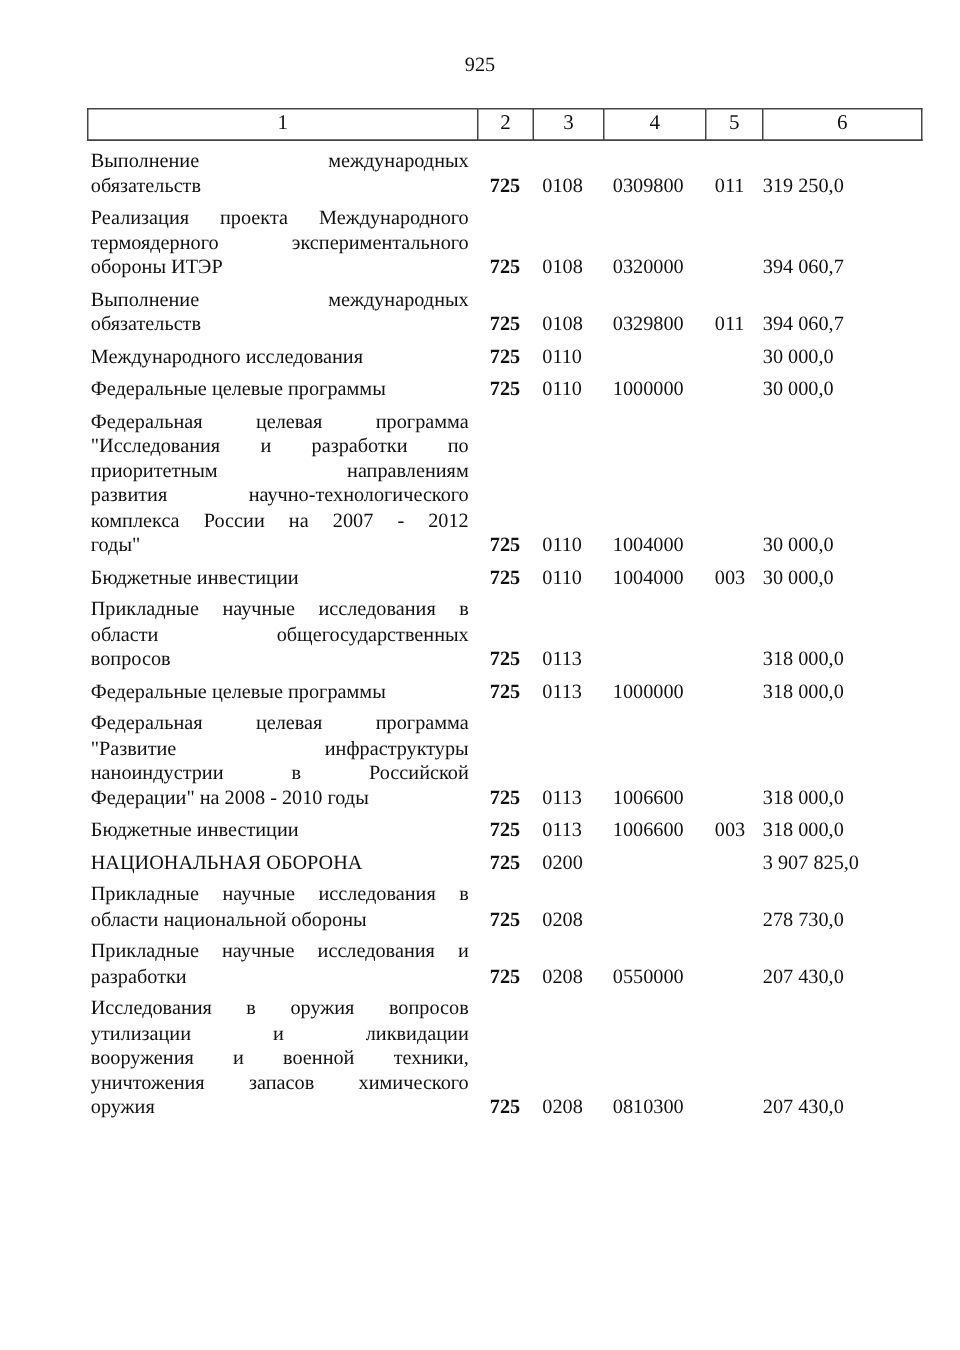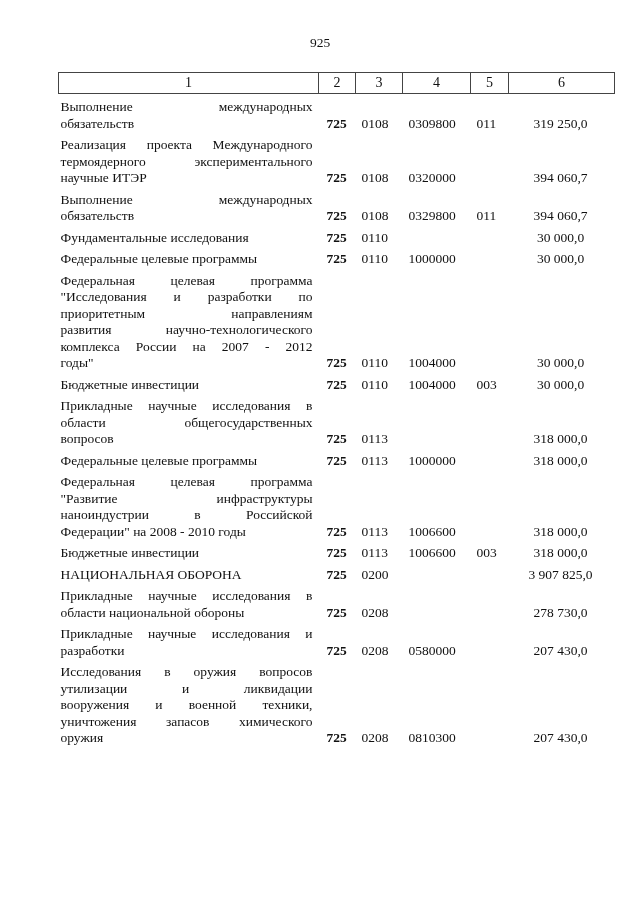--- a/index.html
+++ b/index.html
@@ -31,21 +31,21 @@
     padding-top: 5px;
   }
   tbody td.desc {
     text-align: justify; text-align-last: left; padding-right: 6px;
     padding-left: 2px;
     margin-top: 28px;
   }
   td.desc span.just { display: block; text-align: justify; text-align-last: justify; }
   td.num { text-align: left; padding-left: 6px; }
   td.c2 { padding-left: 8px; font-weight: bold; }
-  td.amount { text-align: center; padding-right: 2px; }
+  td.amount { text-align: left; padding-right: 2px; }
 </style>
 </head>
 <body>
 
 <div class="page-number">925</div>
 
 <table class="budget">
   <colgroup>
       <col class="c1">
       <col class="c2">
@@ -67,37 +67,37 @@
   <tbody id="rows">
       <tr>
         <td class="desc"><span class="just">Выполнение международных</span><span>обязательств</span></td>
         <td class="num c2">725</td>
         <td class="num">0108</td>
         <td class="num">0309800</td>
         <td class="num">011</td>
         <td class="amount">319 250,0</td>
       </tr>
       <tr>
-        <td class="desc"><span class="just">Реализация проекта Международного</span><span class="just">термоядерного экспериментального</span><span>научные ИТЭР</span></td>
+        <td class="desc"><span class="just">Реализация проекта Международного</span><span class="just">термоядерного экспериментального</span><span>обороны ИТЭР</span></td>
         <td class="num c2">725</td>
         <td class="num">0108</td>
         <td class="num">0320000</td>
         <td class="num"></td>
         <td class="amount">394 060,7</td>
       </tr>
       <tr>
         <td class="desc"><span class="just">Выполнение международных</span><span>обязательств</span></td>
         <td class="num c2">725</td>
         <td class="num">0108</td>
         <td class="num">0329800</td>
         <td class="num">011</td>
         <td class="amount">394 060,7</td>
       </tr>
       <tr>
-        <td class="desc"><span>Фундаментальные исследования</span></td>
+        <td class="desc"><span>Международного исследования</span></td>
         <td class="num c2">725</td>
         <td class="num">0110</td>
         <td class="num"></td>
         <td class="num"></td>
         <td class="amount">30 000,0</td>
       </tr>
       <tr>
         <td class="desc"><span>Федеральные целевые программы</span></td>
         <td class="num c2">725</td>
         <td class="num">0110</td>
@@ -166,21 +166,21 @@
         <td class="num c2">725</td>
         <td class="num">0208</td>
         <td class="num"></td>
         <td class="num"></td>
         <td class="amount">278 730,0</td>
       </tr>
       <tr>
         <td class="desc"><span class="just">Прикладные научные исследования и</span><span>разработки</span></td>
         <td class="num c2">725</td>
         <td class="num">0208</td>
-        <td class="num">0580000</td>
+        <td class="num">0550000</td>
         <td class="num"></td>
         <td class="amount">207 430,0</td>
       </tr>
       <tr>
         <td class="desc"><span class="just">Исследования в оружия вопросов</span><span class="just">утилизации и ликвидации</span><span class="just">вооружения и военной техники,</span><span class="just">уничтожения запасов химического</span><span>оружия</span></td>
         <td class="num c2">725</td>
         <td class="num">0208</td>
         <td class="num">0810300</td>
         <td class="num"></td>
         <td class="amount">207 430,0</td>

